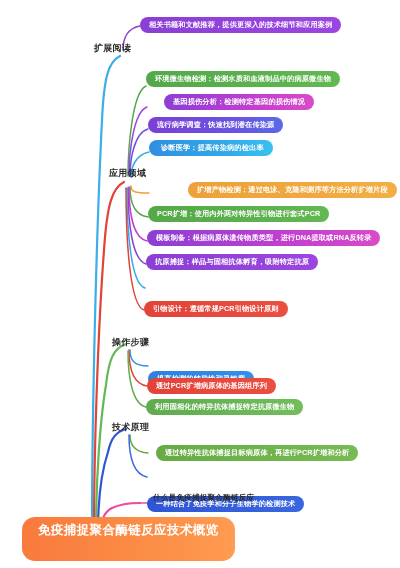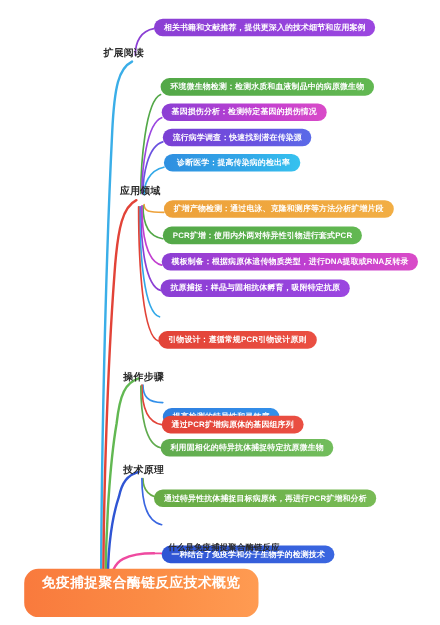--- a/index.html
+++ b/index.html
@@ -50,21 +50,21 @@
     font-weight:bold;
     letter-spacing:.15px;
   }
 
   
   .c-purple   {background:linear-gradient(90deg,#8b3fd4 0%,#9b46e0 100%);}
   .c-green    {background:linear-gradient(90deg,#53a848 0%,#62b852 100%);}
   .c-grad-pm  {background:linear-gradient(90deg,#8b3fd4 0%,#c23fd0 60%,#d94bc8 100%);}
   .c-grad-pb  {background:linear-gradient(90deg,#7b3fd4 0%,#6a52e0 60%,#5a6ae8 100%);}
   .c-grad-bc  {background:linear-gradient(90deg,#2f8fe0 0%,#32a8e8 60%,#36c2ef 100%);padding-left:12px;}
-  .c-orange   {background:linear-gradient(90deg,#eda13a 0%,#f2ae44 100%);}
+  .c-orange   {background:linear-gradient(90deg,#eda13a 0%,#f2ae44 100%);margin-left:39px;}
   .c-red      {background:linear-gradient(90deg,#e24338 0%,#ea4f42 100%);}
   .c-blue     {background:linear-gradient(90deg,#2f7fe0 0%,#3390ea 100%);margin-top:14px;}
   .c-lgreen   {background:linear-gradient(90deg,#60ab4e 0%,#72bd5c 100%);}
   .c-bluev    {background:linear-gradient(90deg,#2f55d4 0%,#3a66e0 100%);}
   .c-green2   {background:linear-gradient(90deg,#67ab45 0%,#78bb55 100%);}
   .c-plain-text{
     color:#2b2b2b;font-size:7.6px;font-weight:bold;letter-spacing:.2px;
     padding:2px 3px;
   }
 </style>
@@ -110,21 +110,21 @@
   <div class="node root">免疫捕捉聚合酶链反应技术概览</div>
 
   <div class="node branch-label" style="left:92px;top:44px;">扩展阅读</div>
 
   <div class="node pill c-purple" style="left:140px;top:17px;">相关书籍和文献推荐，提供更深入的技术细节和应用案例</div>
 
   <div class="node branch-label" style="left:107px;top:169px;">应用领域</div>
 
   <div class="node pill c-green" style="left:146px;top:71px;">环境微生物检测：检测水质和血液制品中的病原微生物</div>
 
-  <div class="node pill c-grad-pm" style="left:147px;top:94px;">基因损伤分析：检测特定基因的损伤情况</div>
+  <div class="node pill c-grad-pm" style="left:164px;top:94px;">基因损伤分析：检测特定基因的损伤情况</div>
 
   <div class="node pill c-grad-pb" style="left:148px;top:117px;text-align:center;">流行病学调查：快速找到潜在传染源</div>
 
   <div class="node pill c-grad-bc" style="left:149px;top:140px;">诊断医学：提高传染病的检出率</div>
 
   <div class="node pill c-orange" style="left:149px;top:182px;">扩增产物检测：通过电泳、克隆和测序等方法分析扩增片段</div>
 
   <div class="node pill c-green" style="left:148px;top:206px;">PCR扩增：使用内外两对特异性引物进行套式PCR</div>
 
   <div class="node pill c-grad-pm" style="left:147px;top:230px;">模板制备：根据病原体遗传物质类型，进行DNA提取或RNA反转录</div>
@@ -137,19 +137,19 @@
   <div class="node branch-label" style="left:110px;top:338px;">操作步骤</div>
 
   <div class="node pill c-blue" style="left:148px;top:357px;">提高检测的特异性和灵敏度</div>
 
   <div class="node pill c-red" style="left:147px;top:378px;">通过PCR扩增病原体的基因组序列</div>
 
   <div class="node pill c-lgreen" style="left:146px;top:399px;">利用固相化的特异抗体捕捉特定抗原微生物</div>
 
   <div class="node branch-label" style="left:110px;top:423px;">技术原理</div>
 
-  <div class="node pill c-green2" style="left:140px;top:445px;">通过特异性抗体捕捉目标病原体，再进行PCR扩增和分析</div>
+  <div class="node pill c-green2" style="left:156px;top:445px;">通过特异性抗体捕捉目标病原体，再进行PCR扩增和分析</div>
 
   <div class="node pill c-bluev" style="left:147px;top:496px;">一种结合了免疫学和分子生物学的检测技术</div>
 
   <div class="node c-plain-text" style="left:150px;top:492px;">什么是免疫捕捉聚合酶链反应</div>
 
 </div>
 
 </body></html>

